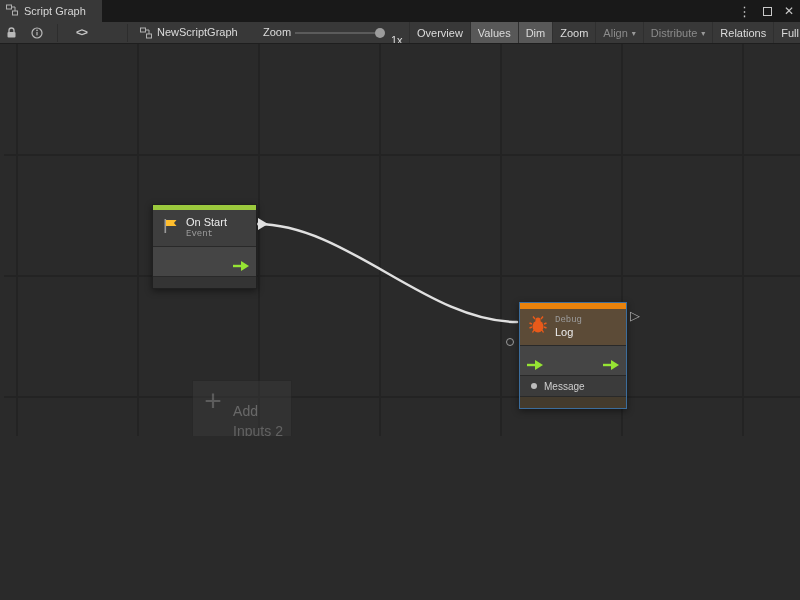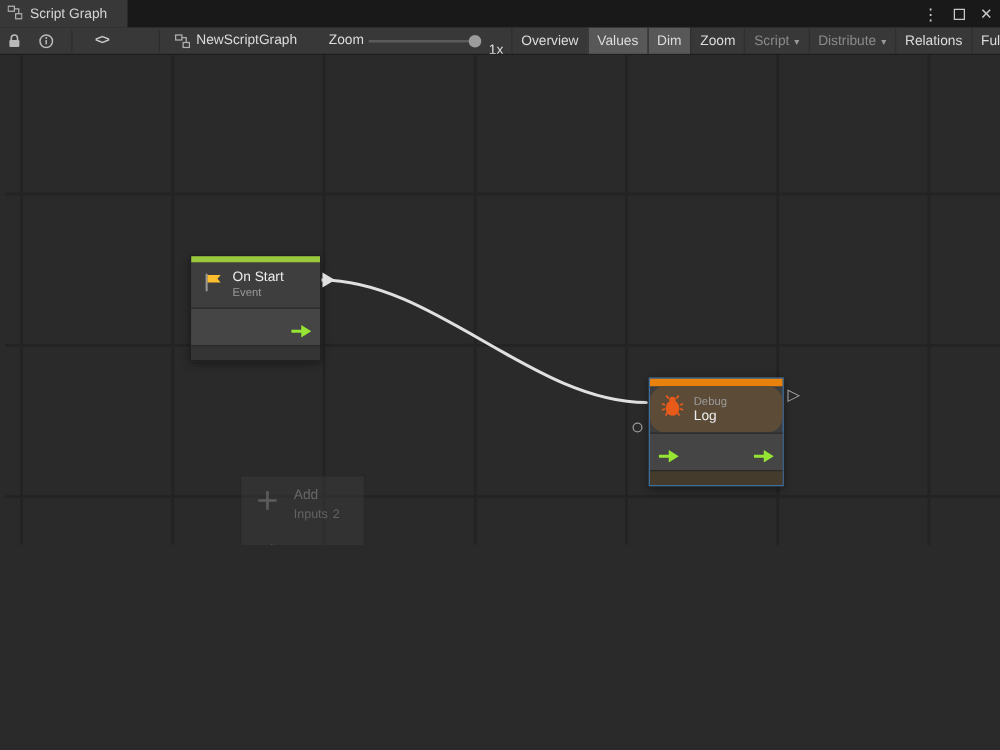--- a/index.html
+++ b/index.html
@@ -38,42 +38,42 @@
             background-size:121px 121px; background-position:12px 110px; }
   .wire-layer { position:absolute; left:0; top:0; width:800px; height:556px; pointer-events:none; }
 
   
   .node { position:absolute; background:#3d3d3d; border:1px solid #202020; box-shadow:0 2px 7px rgba(0,0,0,.45); }
   .strip { height:5px; }
   .strip.green { background:#9BC93D; }
   .strip.orange { background:#E8820C; height:6px; }
   .nhead { display:flex; align-items:center; gap:7px; padding:6px 8px; background:#3e3e3e; }
   .ntitle { font-size:11px; color:#ececec; line-height:13px; }
-  .nsub { font-size:9px; color:#9b9b9b; line-height:11px; }
+  .nsub { font-size:9px; color:#9b9b9b; line-height:11px;font-family:Liberation Mono, monospace; }
   .flowrow { position:relative; height:30px; background:#454545; border-top:1px solid #292929; }
   .flowrow .arr-right { position:absolute; right:7px; top:10px; }
   .flowrow .arr-left { position:absolute; left:7px; top:10px; }
   .nfoot { height:12px; background:#343434; border-top:1px solid #292929; }
 
   .onstart { left:148px; top:160px; width:105px; }
 
   .debug { left:515px; top:258px; width:108px; border:1px solid #3c6d9c; }
-  .debug .nhead { background:#5c4b37;border-radius:12px; }
+  .debug .nhead { background:#5c4b37; }
   .msgrow { display:flex; align-items:center; gap:7px; padding:0 0 0 11px; height:21px; background:#3b3b3b;
             border-top:1px solid #292929; font-size:10px; color:#cfcfcf; }
   .graydot { width:6px; height:6px; border-radius:50%; background:#bdbdbd; }
   .debug .nfoot { background:#443b2d; }
 
   
   .ghost { position:absolute; left:172px; top:336px; width:136px; height:120px; opacity:.38; }
   .ghost .node { left:16px; top:0; width:100px; height:113px; background:#414141; border:1px solid #262626; box-shadow:none; }
   .ghost-head { display:flex; gap:8px; padding:6px 8px 0 8px; align-items:flex-start; }
   .plus-glyph { width:26px; text-align:center; font-size:30px; line-height:28px; color:#adadad; }
-  .ghost-title { font-size:11px; color:#cccccc; margin-top:3px; }
-  .ghost-inputs { display:flex; gap:4px; font-size:10px; color:#bdbdbd; margin-top:4px; }
+  .ghost-title { font-size:14px; color:#cccccc; margin-top:16px; }
+  .ghost-inputs { display:flex; gap:4px; font-size:14px; color:#bdbdbd; margin-top:4px; }
   .portrow { position:relative; display:flex; align-items:center; gap:6px; padding:0 8px; height:21px; font-size:10px; color:#cccccc; }
   .portrow.first { margin-top:12px; }
   .tealdot { width:7px; height:7px; border-radius:50%; background:#56B8B2; }
   .outdot { position:absolute; right:7px; top:7px; }
   .valfield { min-width:13px; height:13px; background:#2b2b2b; border:1px solid #1e1e1e; color:#dddddd;
               font-size:9px; display:flex; align-items:center; justify-content:center; padding:0 3px; }
   .ghost-foot { position:absolute; left:0; right:0; bottom:0; height:10px; background:#373737; border-top:1px solid #292929; }
 
   
   .ring { position:absolute; width:8px; height:8px; border-radius:50%; border:1px solid #9a9a9a; }
@@ -142,21 +142,21 @@
       <div class="tb-btn active">
           <span>Values</span>
         </div>
       <div class="tb-btn active">
           <span>Dim</span>
         </div>
       <div class="tb-btn">
           <span>Zoom</span>
         </div>
       <div class="tb-btn disabled">
-          <span>Script</span>
+          <span>Align</span>
           <span class="dd">▾</span>
         </div>
       <div class="tb-btn disabled">
           <span>Distribute</span>
           <span class="dd">▾</span>
         </div>
       <div class="tb-btn">
           <span>Relations</span>
         </div>
       <div class="tb-btn">
@@ -222,20 +222,24 @@
             <rect x="0" y="3.8" width="9" height="2.4" fill="#96E433"></rect>
             <path d="M8 0 L16 5 L8 10 Z" fill="#96E433"></path>
           </svg>
         </span>
         <span class="arr-right">
           <svg width="16" height="10" viewBox="0 0 16 10">
             <rect x="0" y="3.8" width="9" height="2.4" fill="#96E433"></rect>
             <path d="M8 0 L16 5 L8 10 Z" fill="#96E433"></path>
           </svg>
         </span>
+      </div>
+      <div class="msgrow">
+        <span class="graydot"></span>
+        <span>Message</span>
       </div>
       <div class="nfoot"></div>
     </div>
 
     <span class="ring" style="left:502px;top:294px;"></span>
     <span class="tri-hollow">▷</span>
 
     <div class="ghost">
       <div class="node">
         <div class="ghost-head">

